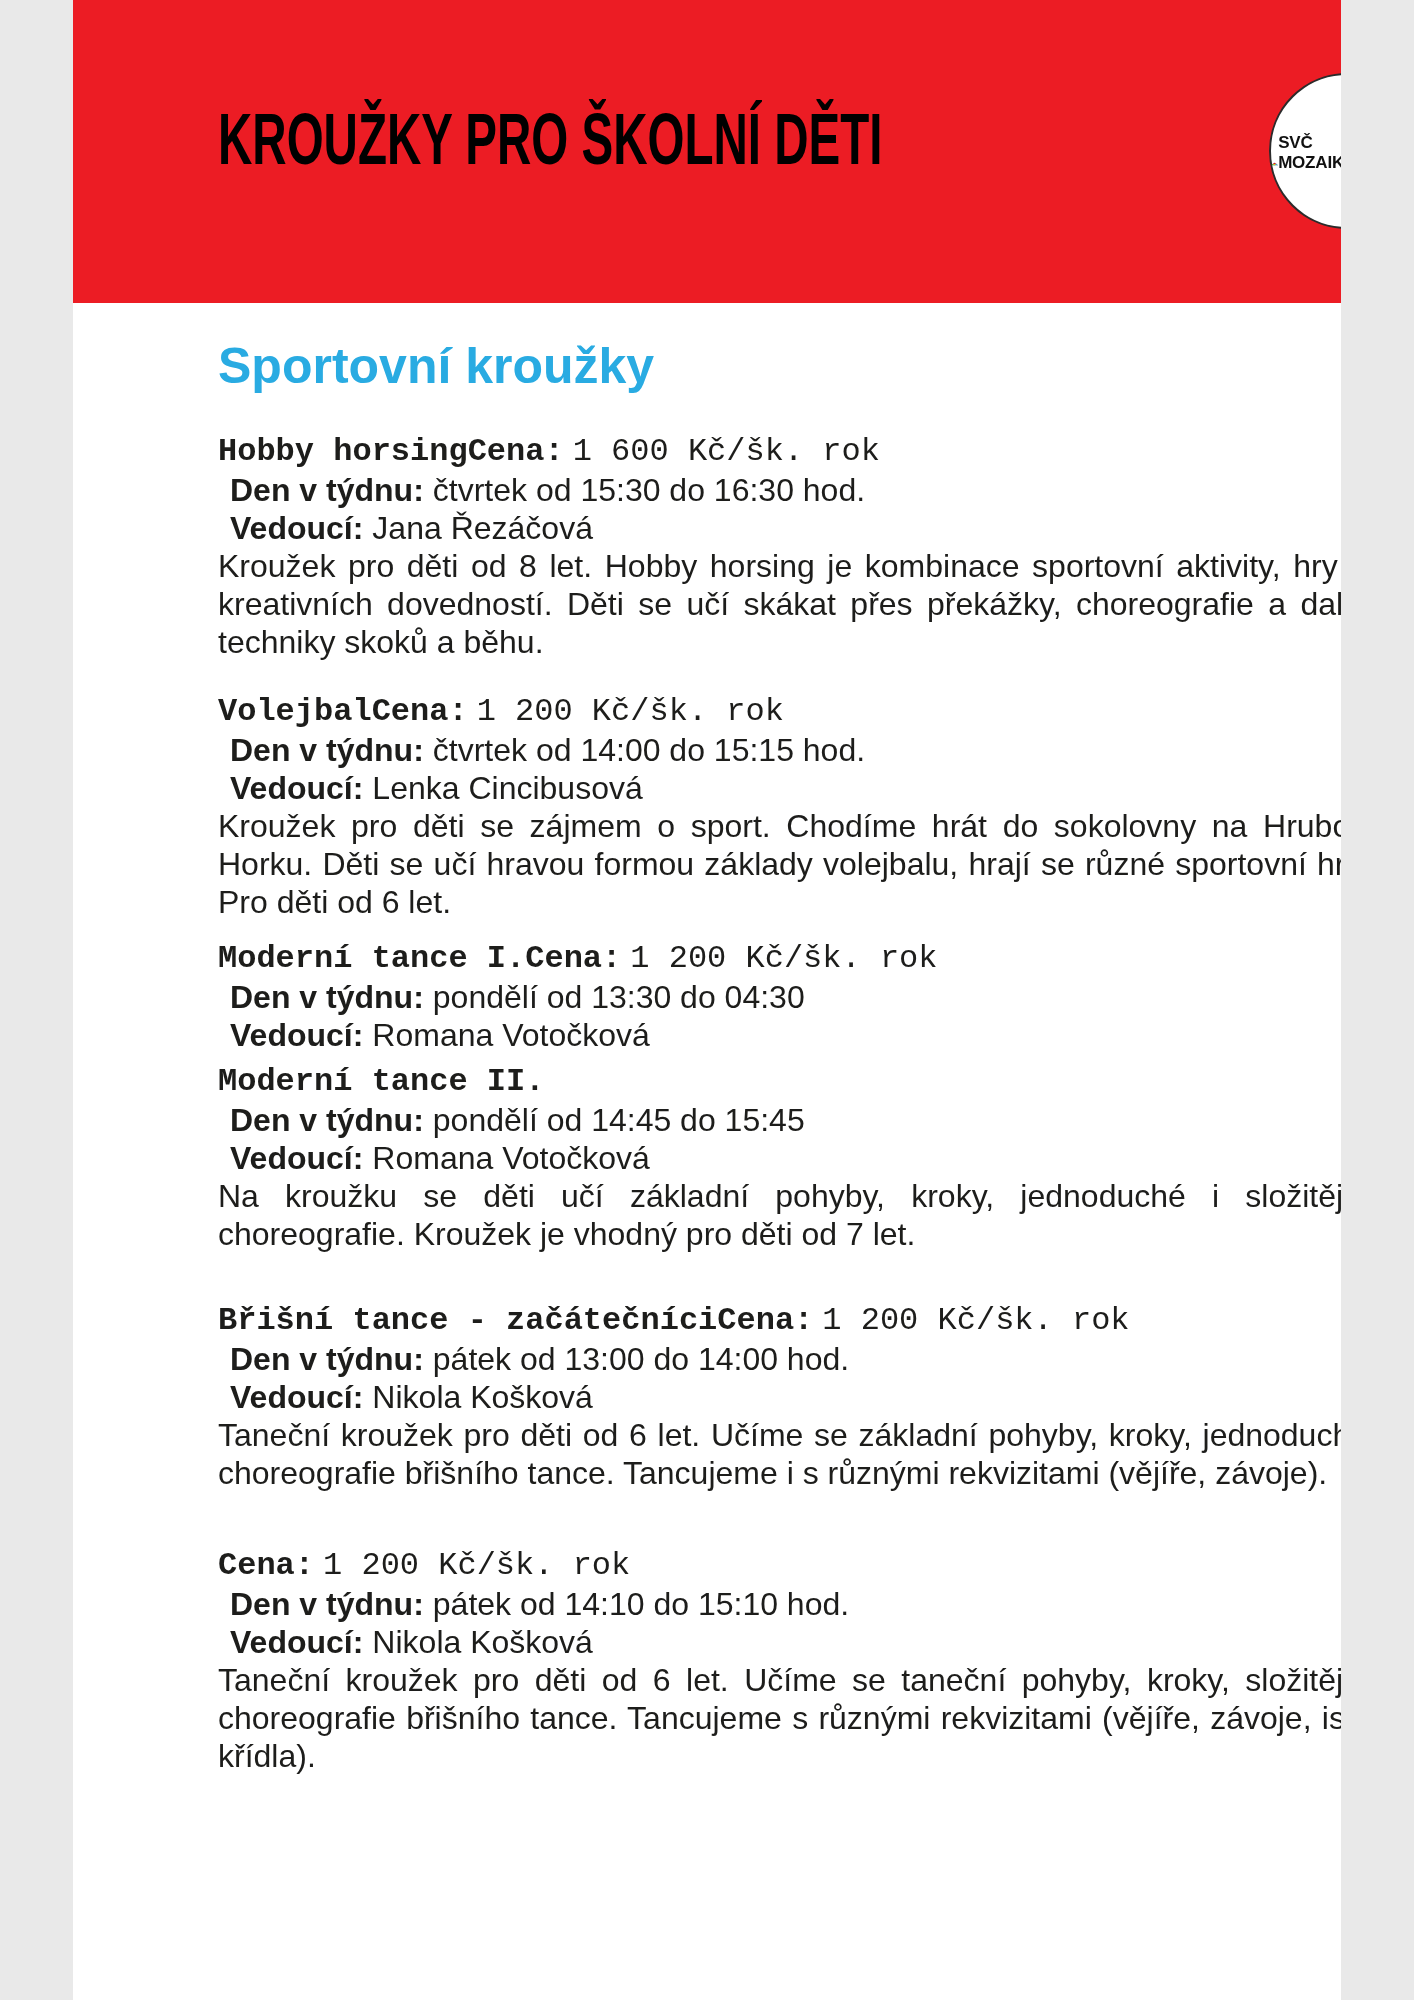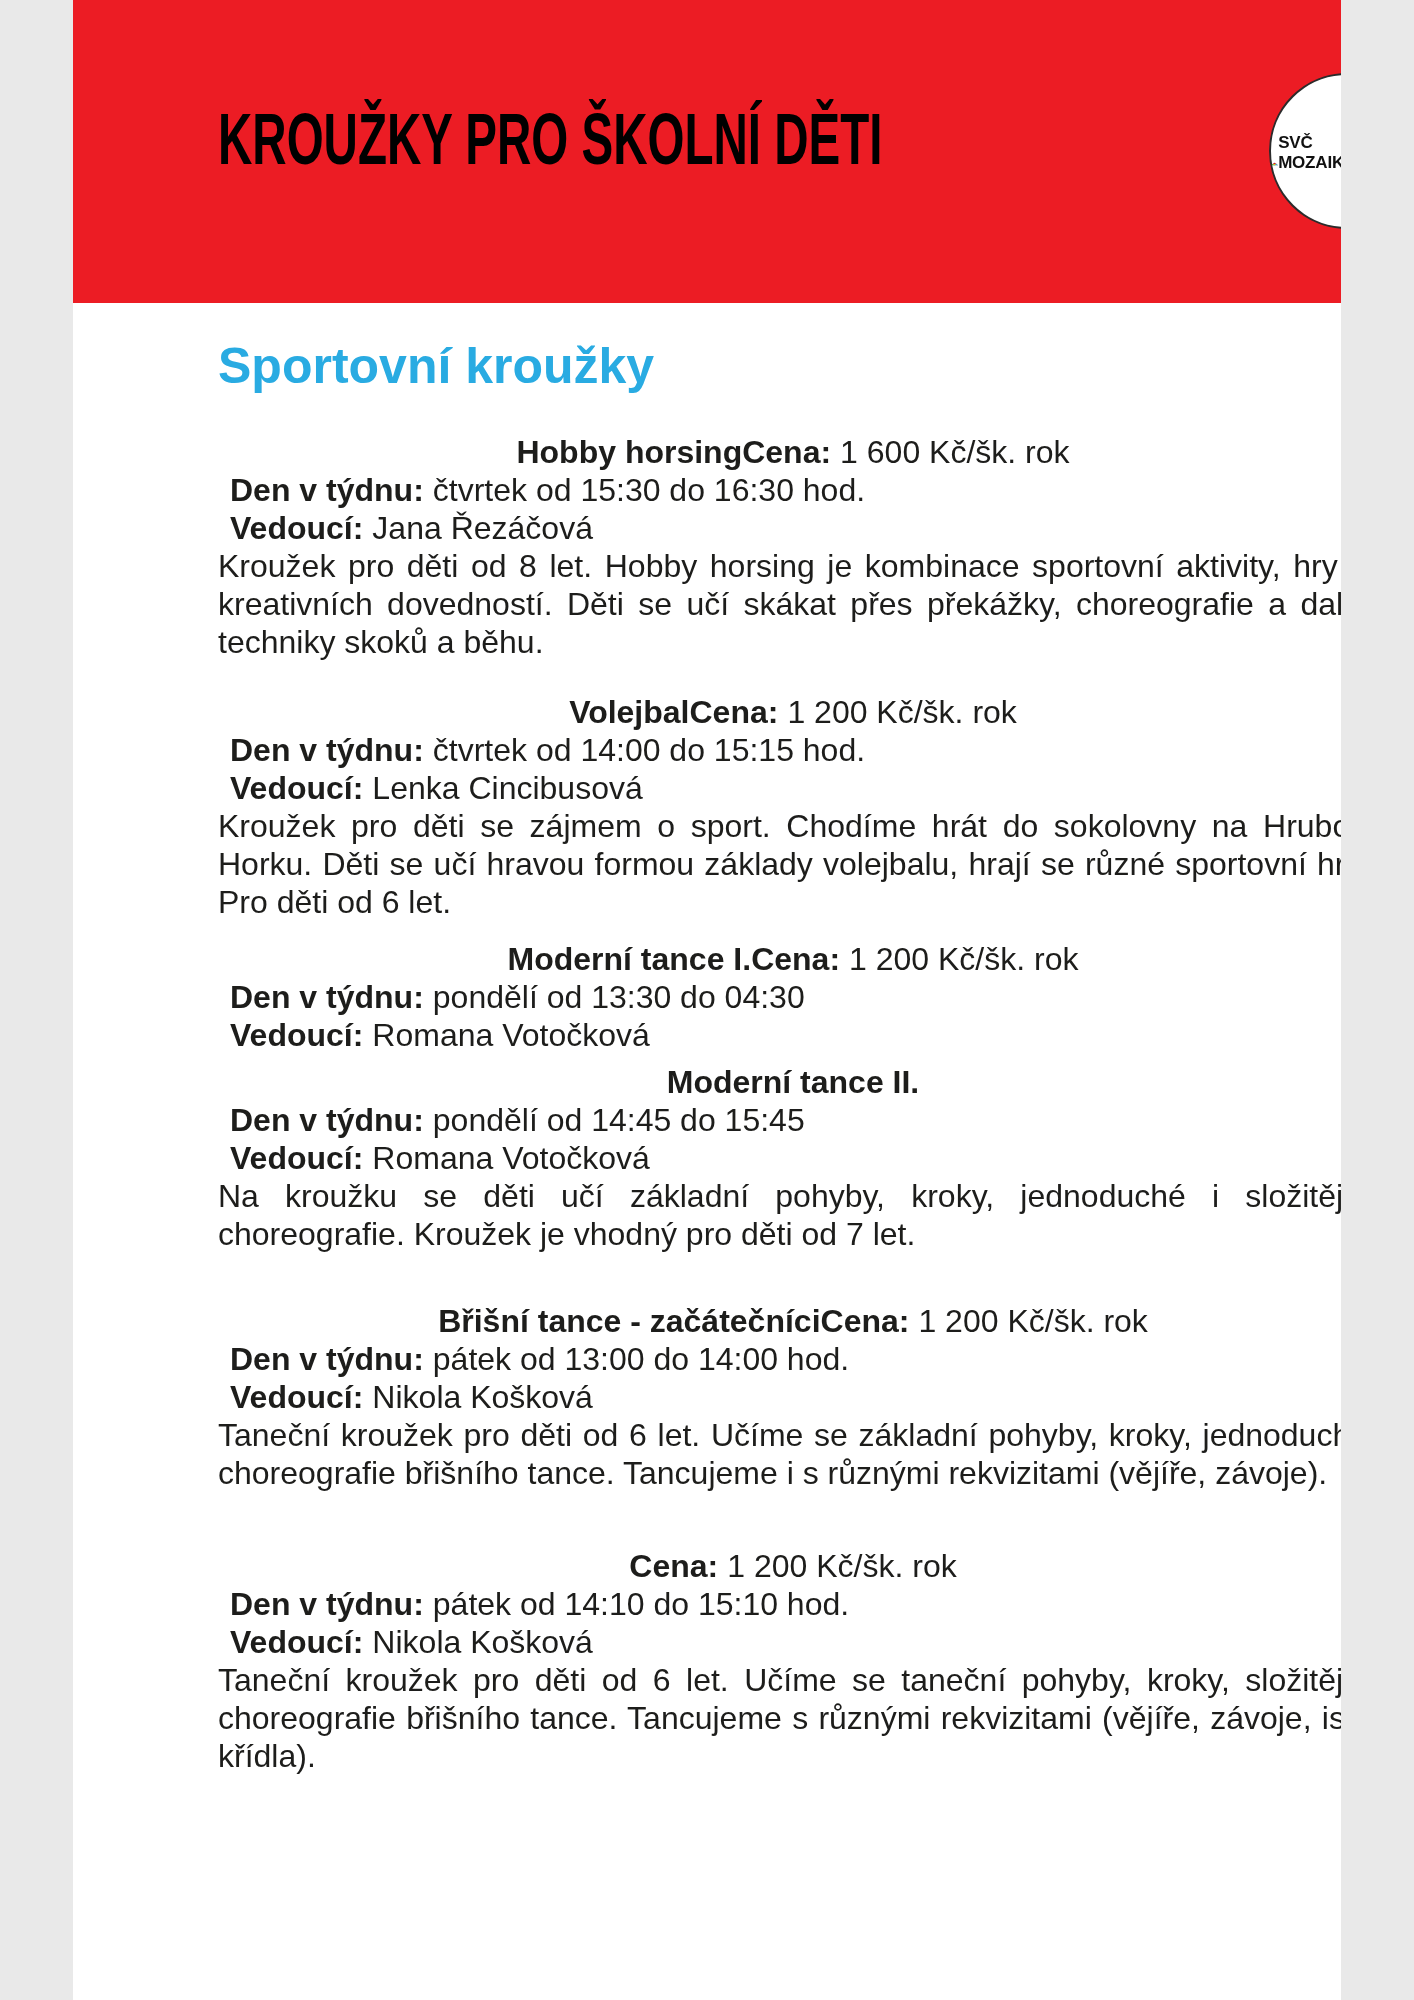--- a/index.html
+++ b/index.html
@@ -26,21 +26,21 @@
   .logo-line1{font-weight:700;font-size:17px;line-height:20px;color:#111;letter-spacing:-0.2px;margin-top:3px;}
   .logo-line2{font-weight:700;font-size:15px;line-height:17px;color:#111;letter-spacing:-0.2px;}
   
   .content{position:absolute;left:145px;top:303px;width:1150px;}
   .section-heading{
     margin:32px 0 0;font-size:50px;line-height:62px;font-weight:700;color:#29ABE2;
   }
   .program{font-size:32px;line-height:38px;}
   .m1{margin-top:36px}.m2{margin-top:32px}.m3{margin-top:19px}
   .m4{margin-top:9px}.m5{margin-top:49px}.m6{margin-top:55px}
-  .title-row{display:flex;justify-content:center;align-items:baseline;}
+  .title-row{display:flex;justify-content:flex-start;align-items:baseline;font-family:Liberation Mono, monospace;}
   .pname{font-weight:700;}
   .price b{font-weight:700;margin-right:9px;}
   .line b{font-weight:700;margin-right:9px;margin-left:12px;}
   .desc{margin:0;text-align:justify;}
 </style>
 </head>
 <body>
 
 <div class="page">
 

